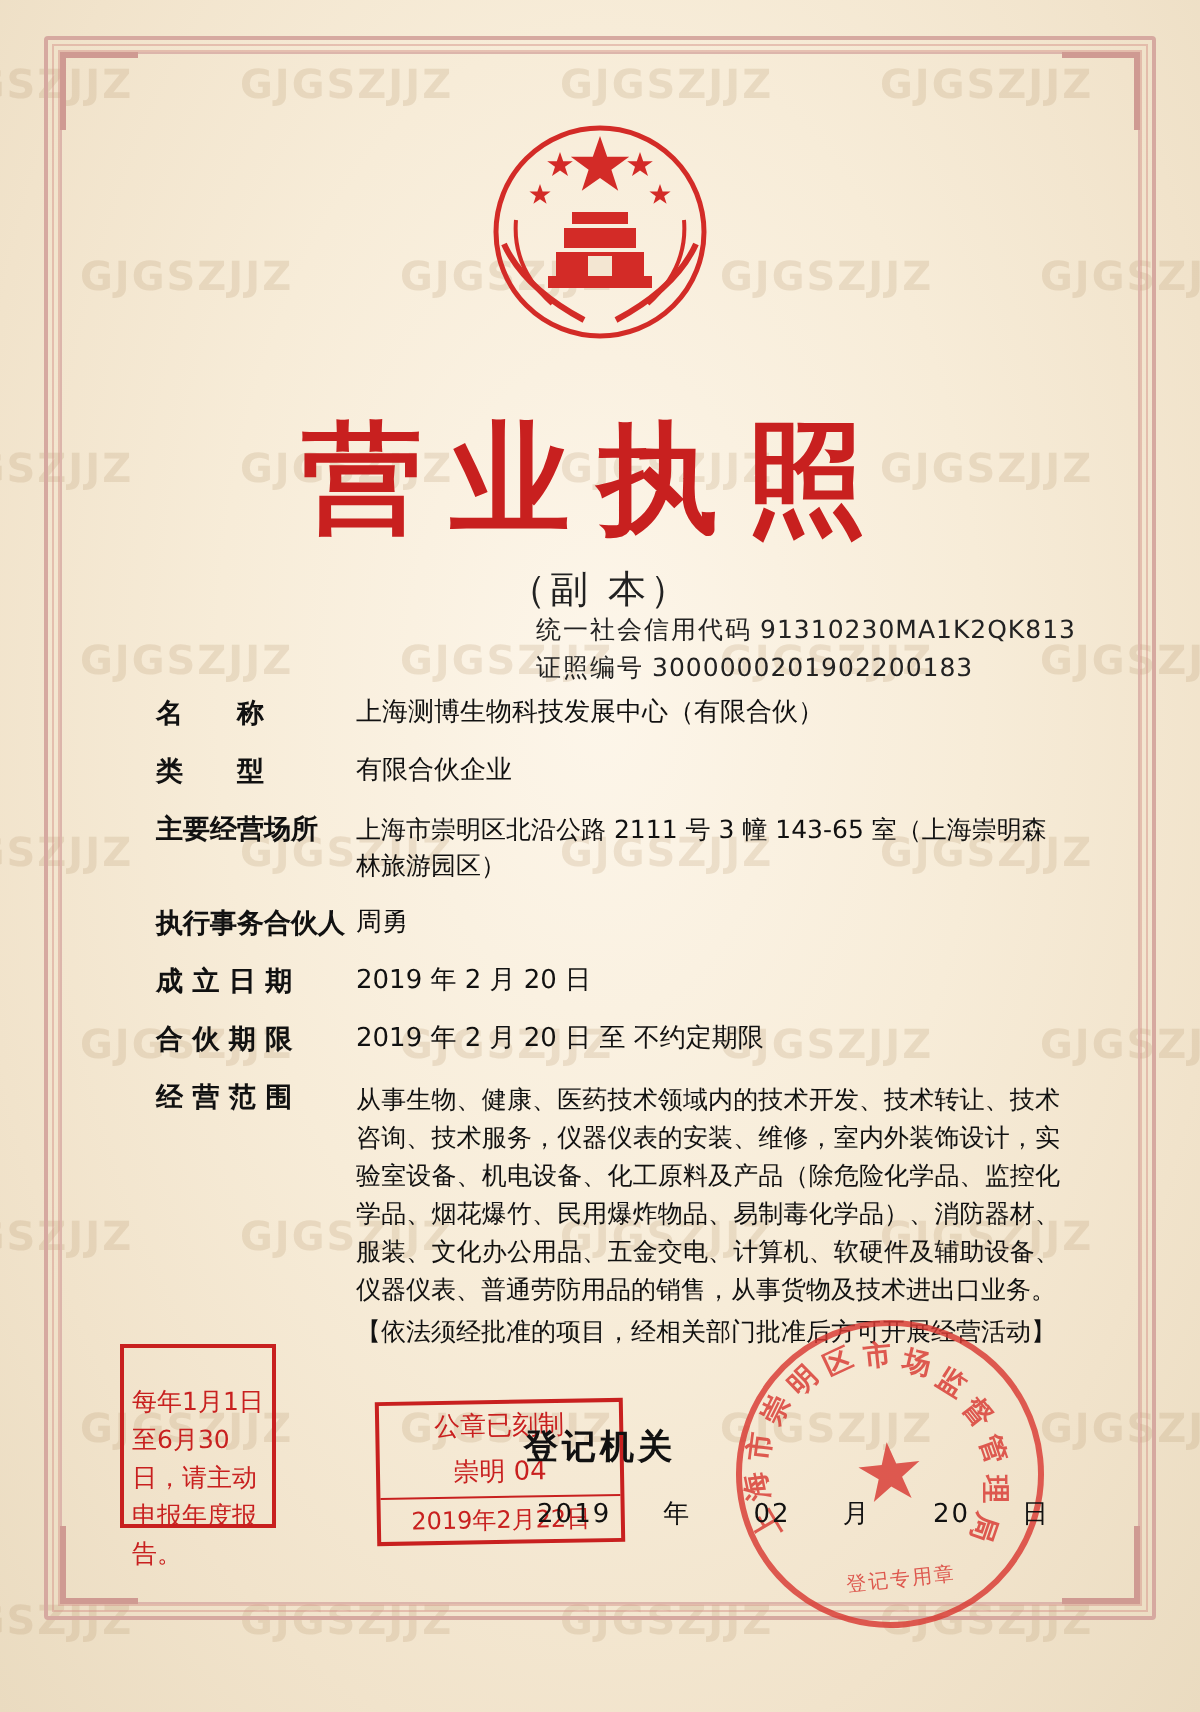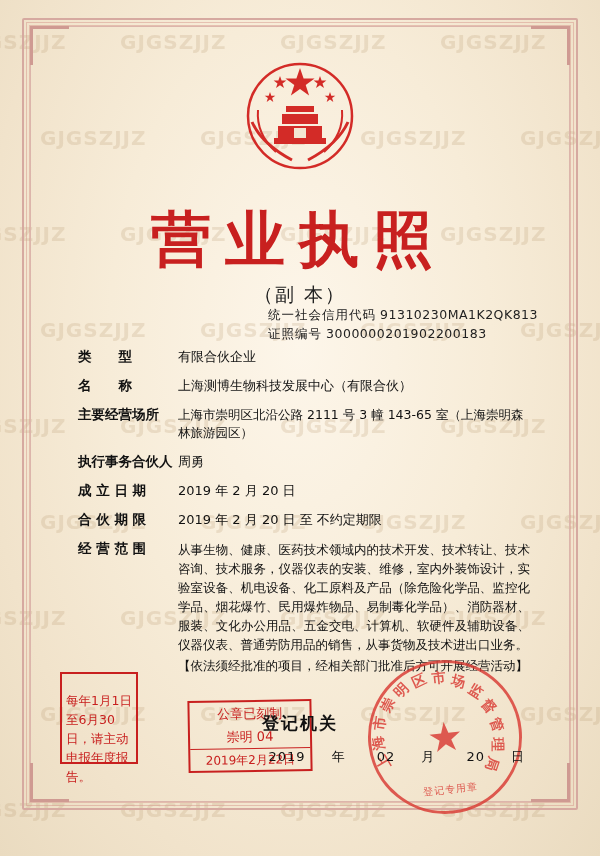--- a/index.html
+++ b/index.html
@@ -325,27 +325,27 @@
     </div>
     <div class="row">
       <span class="lbl">证照编号</span>
       <span class="val">3000000201902200183</span>
     </div>
   </div>
 
   <div class="fields">
 
     <div class="frow">
+      <div class="flabel">名　　称</div>
+      <div class="fvalue big">上海测博生物科技发展中心（有限合伙）</div>
+    </div>
+
+    <div class="frow">
       <div class="flabel">类　　型</div>
       <div class="fvalue big">有限合伙企业</div>
-    </div>
-
-    <div class="frow">
-      <div class="flabel">名　　称</div>
-      <div class="fvalue big">上海测博生物科技发展中心（有限合伙）</div>
     </div>
 
     <div class="frow">
       <div class="flabel">主要经营场所</div>
       <div class="fvalue">上海市崇明区北沿公路 2111 号 3 幢 143-65 室（上海崇明森林旅游园区）</div>
     </div>
 
     <div class="frow">
       <div class="flabel">执行事务合伙人</div>
       <div class="fvalue big">周勇</div>

